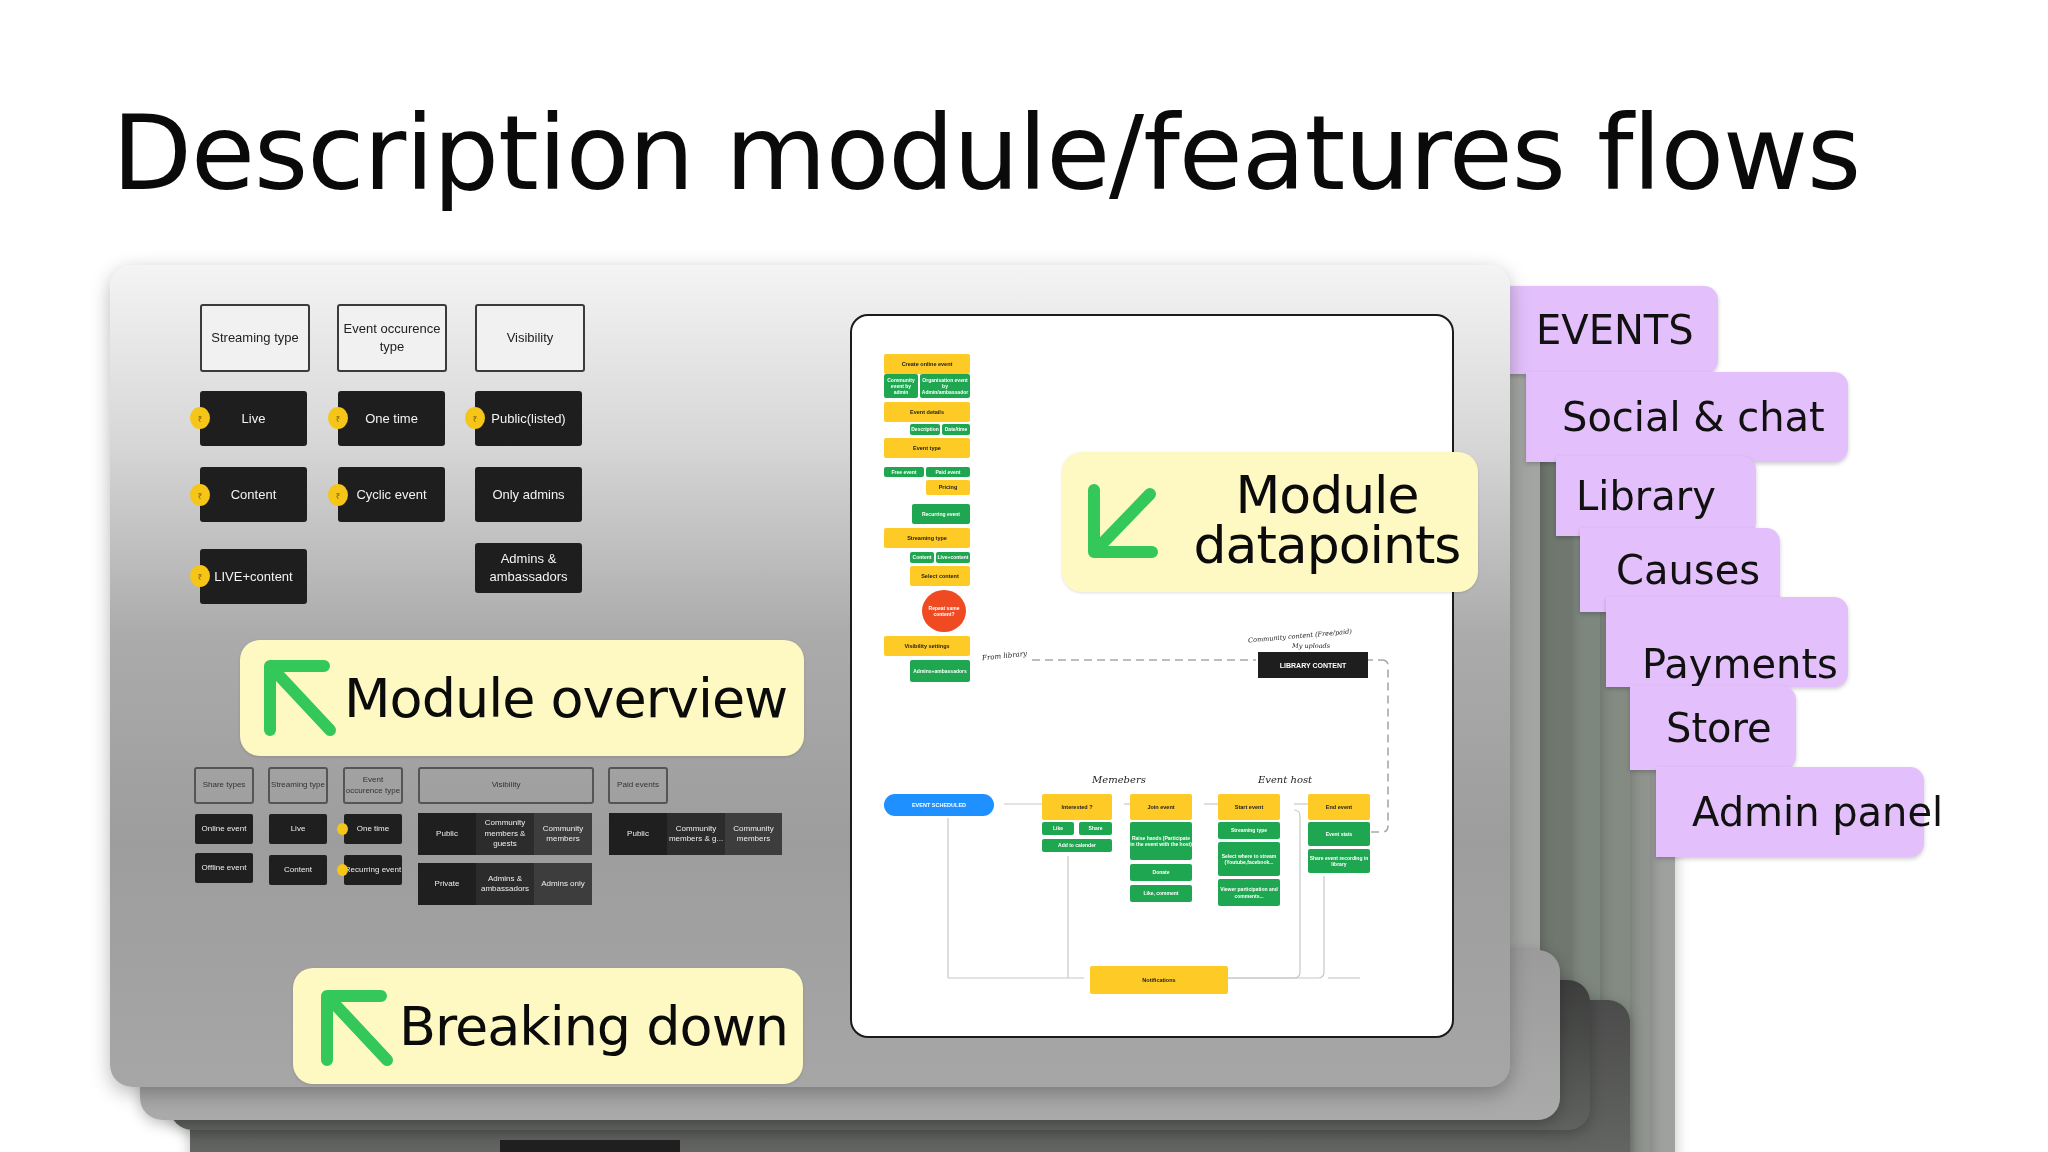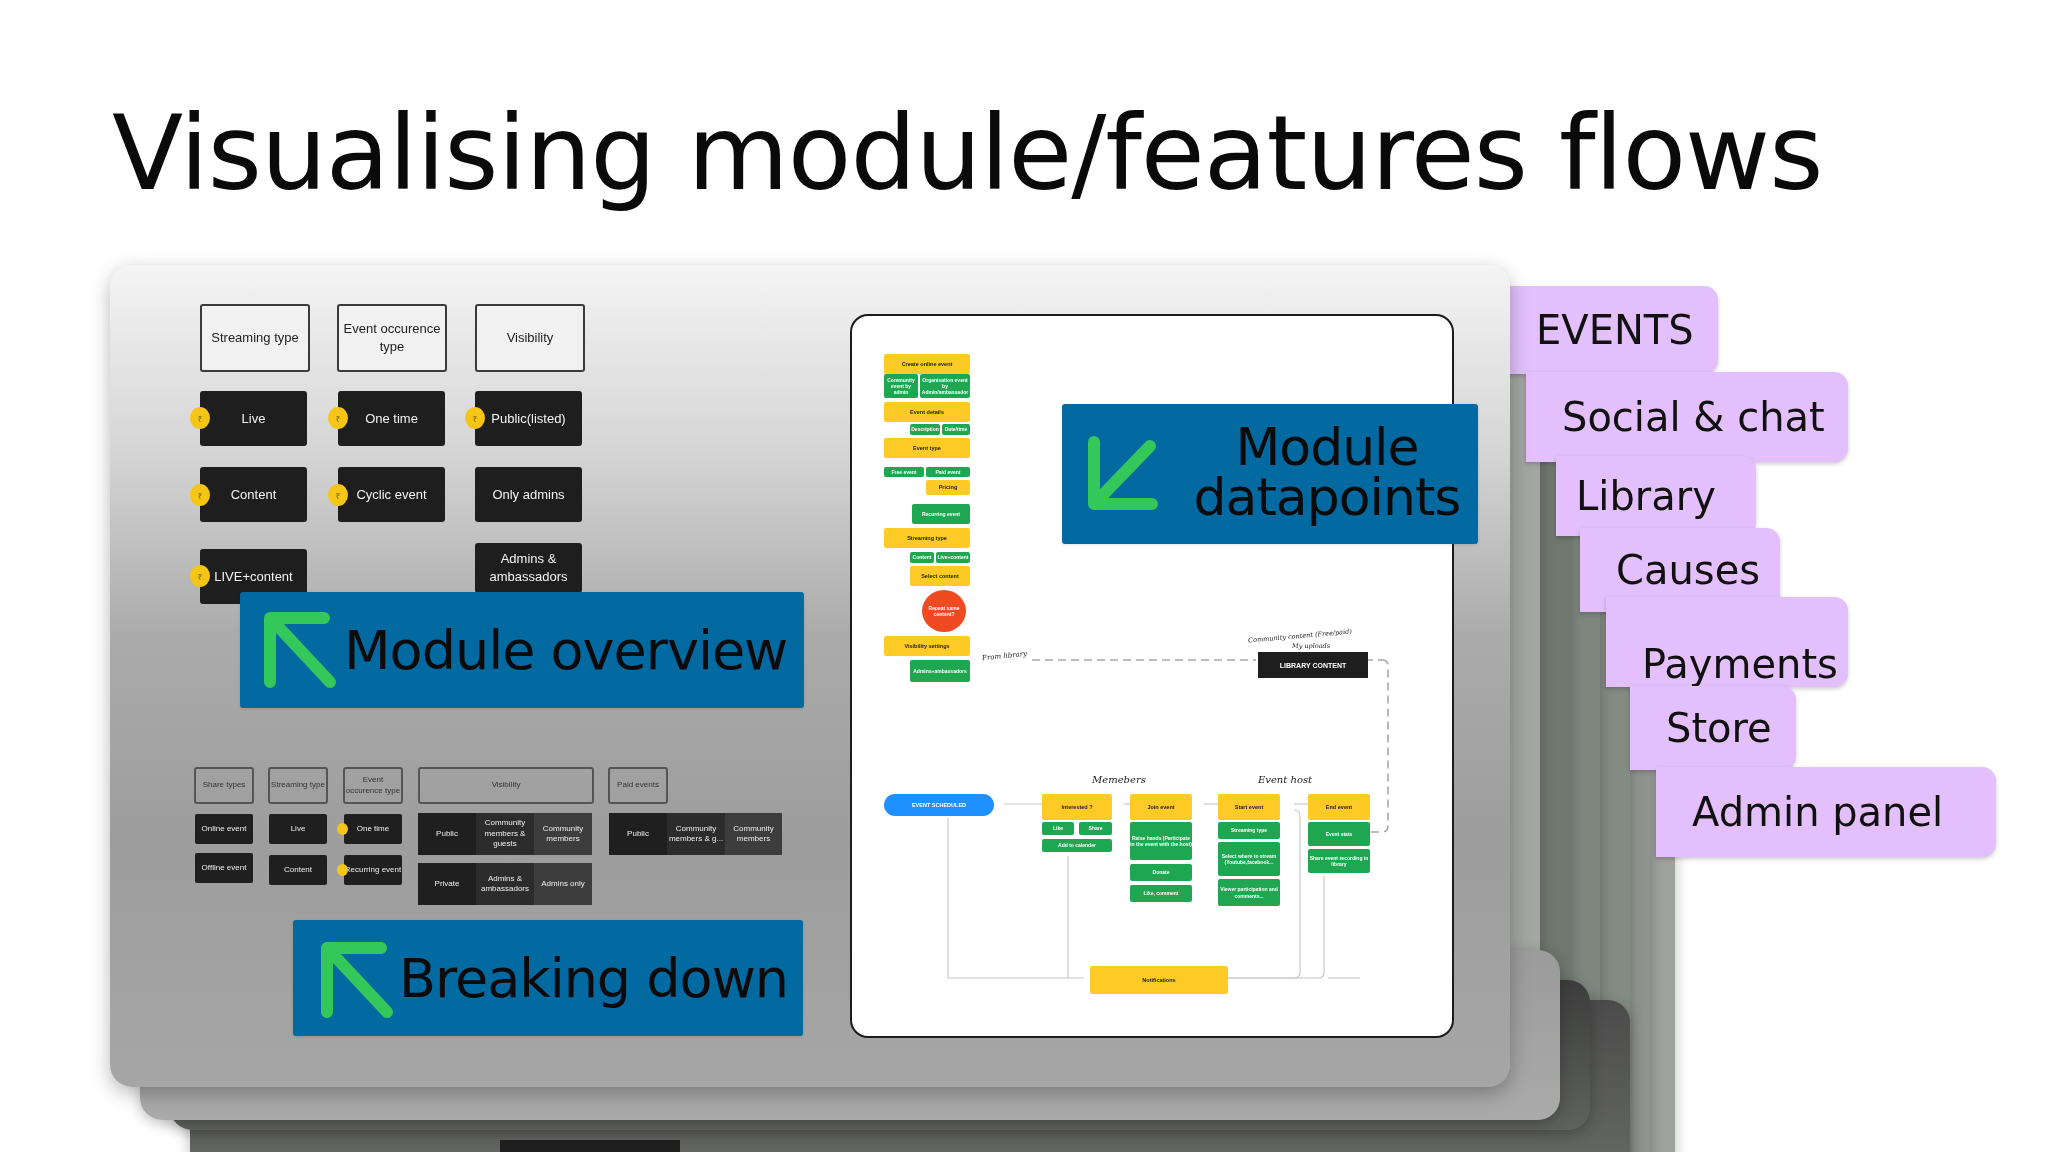--- a/index.html
+++ b/index.html
@@ -29,37 +29,37 @@
   .dark-box{position:absolute;background:#1e1e1e;border-radius:3px;color:#f3f3f3;font-size:13px;display:flex;align-items:center;justify-content:center;text-align:center;line-height:1.35;}
   .coin{position:absolute;width:20px;height:22px;border-radius:50%;background:#f5c518;color:#7a5c00;font-size:8px;display:flex;align-items:center;justify-content:center;}
 
   .s-hdr{position:absolute;border:2px solid #555;border-radius:3px;color:#333;font-size:8px;display:flex;align-items:center;justify-content:center;text-align:center;line-height:1.3;}
   .s-dark{position:absolute;background:#1f1f1f;color:#eee;font-size:8px;display:flex;align-items:center;justify-content:center;text-align:center;line-height:1.3;border-radius:2px;}
   .s-mid{background:#2c2c2c;}
   .s-light{background:#3d3d3d;}
   .s-coin{position:absolute;width:11px;height:12px;border-radius:50%;background:#f5c518;}
 
   
-  .callout{position:absolute;background:#0369a1;border-radius:3px;display:flex;align-items:center;color:#0b0b0b;box-shadow:0 1px 3px rgba(0,0,0,.12);}
+  .callout{position:absolute;background:#fef9c3;border-radius:20px;display:flex;align-items:center;color:#0b0b0b;box-shadow:0 1px 3px rgba(0,0,0,.12);margin-top:48px;}
   .callout .txt{font-size:54px;font-family:"DejaVu Sans",sans-serif;white-space:nowrap;letter-spacing:-1px;}
   .arrow{position:absolute;}
 
   
   #flow-board{left:850px;top:314px;width:600px;height:720px;background:#ffffff;border:2px solid #1b1b1b;border-radius:18px;}
   .fy{position:absolute;background:#fdca26;color:#222;font-size:5.5px;font-weight:bold;display:flex;align-items:center;justify-content:center;text-align:center;border-radius:2px;line-height:1.2;}
   .fg{position:absolute;background:#1fa650;color:#fff;font-size:5px;font-weight:bold;display:flex;align-items:center;justify-content:center;text-align:center;border-radius:2px;line-height:1.25;}
   .hand{position:absolute;font-family:"DejaVu Serif",serif;font-style:italic;color:#222;white-space:nowrap;}
 
   
   .tab{position:absolute;background:#e3c0fb;border-radius:0 14px 14px 0;color:#111;font-size:40px;font-family:"DejaVu Sans",sans-serif;display:flex;align-items:center;box-shadow:0 2px 4px rgba(0,0,0,.2);white-space:nowrap;}
 </style>
 </head>
 <body>
 
-<div id="title" class="abs">Visualising module/features flows</div>
+<div id="title" class="abs">Description module/features flows</div>
 
 <div id="stack-r6" class="stack"></div>
 <div id="stack-r5" class="stack"></div>
 <div id="stack-r4" class="stack"></div>
 <div id="stack-r3" class="stack"></div>
 <div id="stack-r2" class="stack"></div>
 <div id="stack-r1" class="stack"></div>
 <div id="stack-b3" class="stack"></div>
 <div id="stack-b2" class="stack"></div>
 <div id="stack-b1" class="stack"></div>
@@ -76,21 +76,21 @@
   </div>
 <div class="tab" style="left:1580px;top:528px;width:200px;height:84px;padding-left:36px;box-sizing:border-box;">
     <span>Causes</span>
   </div>
 <div class="tab" style="left:1606px;top:597px;width:242px;height:90px;padding-left:36px;box-sizing:border-box;align-items:flex-end;">
     <span>Payments</span>
   </div>
 <div class="tab" style="left:1630px;top:686px;width:166px;height:84px;padding-left:36px;box-sizing:border-box;">
     <span>Store</span>
   </div>
-<div class="tab" style="left:1656px;top:767px;width:340px;height:90px;padding-left:36px;box-sizing:border-box;">
+<div class="tab" style="left:1656px;top:767px;width:268px;height:90px;padding-left:36px;box-sizing:border-box;">
     <span>Admin panel</span>
   </div>
 
 <div id="main-panel" class="abs"></div>
 
 <div>
   <div class="hdr-box" style="left:200px;top:304px;width:106px;height:64px;">Streaming type</div>
   <div class="hdr-box" style="left:337px;top:304px;width:106px;height:64px;">Event occurence type</div>
   <div class="hdr-box" style="left:475px;top:304px;width:106px;height:64px;">Visibility</div>
 

